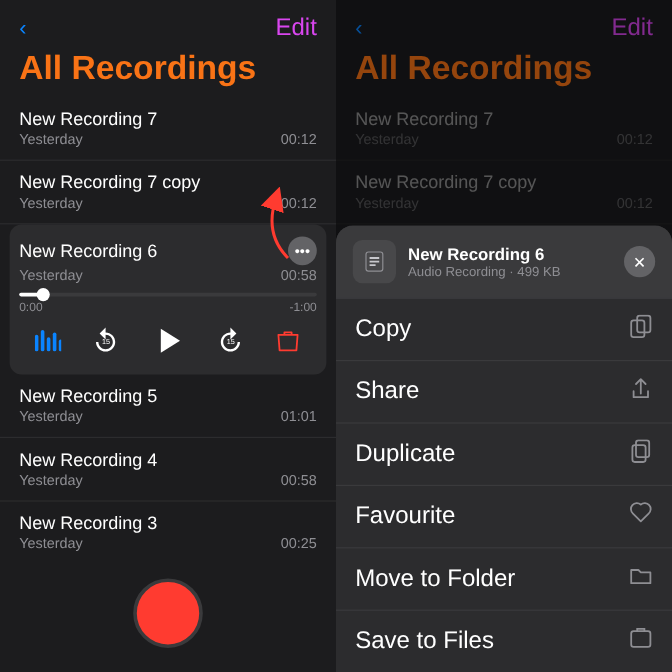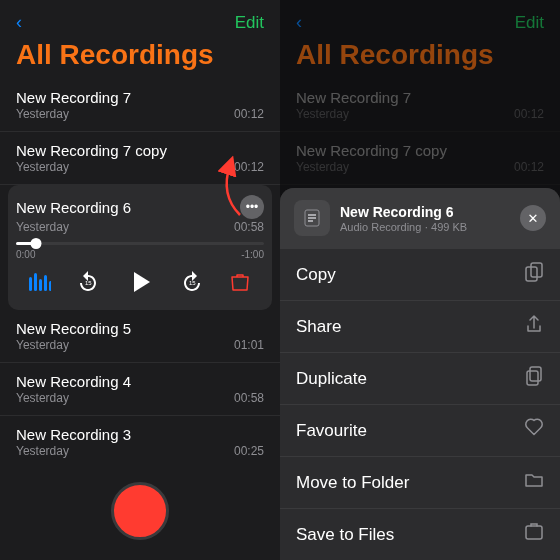--- a/index.html
+++ b/index.html
@@ -31,22 +31,22 @@
     }
 
     .back-btn {
       color: #0a84ff;
       font-size: 18px;
       display: flex;
       align-items: center;
     }
 
     .edit-btn {
-      color: #22c55e;
-      font-size: 17px;
+      color: #d946ef;
+      font-size: 20px;
     }
 
     .panel-title {
       font-size: 28px;
       font-weight: 700;
       color: #f97316;
       padding: 2px 16px 8px;
     }
 
     .recordings-list {
@@ -296,21 +296,21 @@
     }
 
     .context-menu-item.highlighted {
       background: #1c1c1e;
       border: 2px solid #ff3b30;
       margin: 2px 4px;
       border-radius: 8px;
     }
 
     .menu-item-label {
-      font-size: 17px;
+      font-size: 20px;
       color: #fff;
     }
 
     .menu-item-icon {
       font-size: 17px;
       color: #8e8e93;
     }
 
     .right-panel .progress-bar-container {
       margin: 6px 0 2px;

